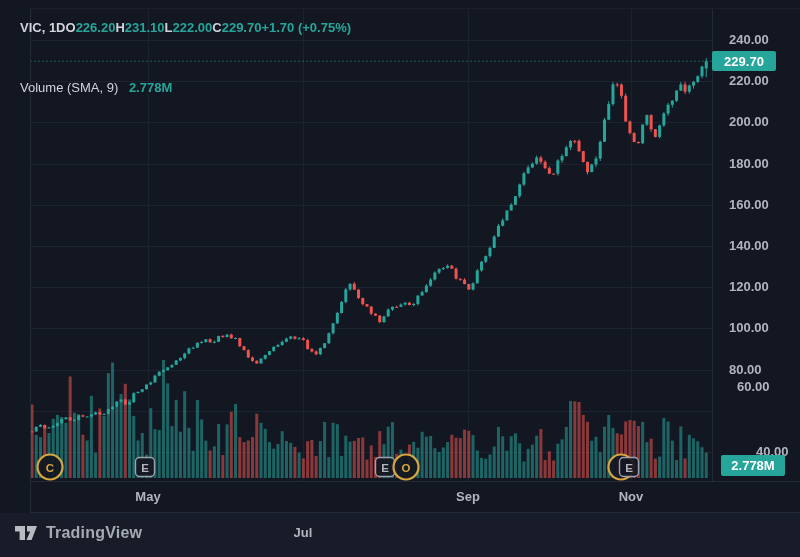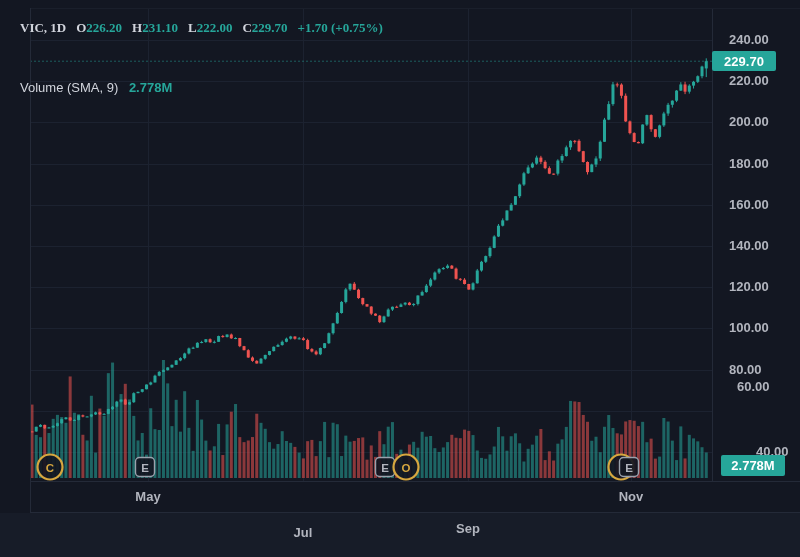--- a/index.html
+++ b/index.html
@@ -1,21 +1,21 @@
 <!DOCTYPE html>
 <html><head>
 <meta charset="utf-8">
 <style>
   html,body{margin:0;padding:0;background:#171c28;}
   body{font-family:"Liberation Sans","DejaVu Sans",sans-serif;-webkit-font-smoothing:antialiased;}
   .app{position:relative;width:800px;height:557px;background:#171c28;overflow:hidden;}
   .chart{position:absolute;left:0;top:0;width:800px;height:513px;background:#131722;}
   #chart-svg{position:absolute;left:0;top:0;}
-  .header{position:absolute;left:20px;top:20px;display:flex;gap:10px;align-items:baseline;
-          font-size:13px;font-weight:600;color:#d1d4dc;white-space:nowrap;z-index:5;font-family:Liberation Serif, serif;}
+  .header{position:absolute;left:20px;top:20px;display:flex;gap:0;align-items:baseline;
+          font-size:13px;font-weight:600;color:#d1d4dc;white-space:nowrap;z-index:5;}
   .header .k{color:#d1d4dc;}
   .header .v{color:#26a69a;}
   .header .chg{color:#26a69a;}
   .header2{position:absolute;left:20px;top:40px;font-size:13px;font-weight:500;color:#d1d4dc;z-index:5;white-space:nowrap;margin-top:40px;}
   .header2 .v{color:#26a69a;font-weight:600;margin-left:7px;}
   #price-axis .ptick{position:absolute;left:729px;width:70px;height:16px;line-height:16px;
           font-size:13px;font-weight:600;color:#b2b5be;}
   #time-axis .ttick{position:absolute;top:489px;width:60px;text-align:center;
           font-size:13px;font-weight:700;color:#b2b5be;}
   .tag{position:absolute;background:#26a69a;color:#ffffff;font-size:13px;font-weight:700;
@@ -585,21 +585,28 @@
         <div class="ptick" style="top: 238px;">140.00</div>
         <div class="ptick" style="top: 279.2px;">120.00</div>
         <div class="ptick" style="top: 320.4px;">100.00</div>
         <div class="ptick" style="top: 361.6px;">80.00</div>
         <div class="ptick" style="top: 379px; margin-left: 8px;">60.00</div>
         <div class="ptick" style="top: 444px; margin-left: 27px;">40.00</div>
       </div>
     <div id="time-axis">
         <div class="ttick" style="left: 118px;">May</div>
         <div class="ttick" style="left: 273px; margin-top: 36px;">Jul</div>
-        <div class="ttick" style="left: 438px; margin-top: 32px;">Sep</div>
+        <div class="ttick" style="left: 438px;">Sep</div>
         <div class="ttick" style="left: 601px;">Nov</div>
       </div>
 
     <div class="tag price-tag">229.70</div>
     <div class="tag vol-tag">2.778M</div>
   </div>
 
+  <div class="footer">
+    <svg width="24" height="17" viewBox="0 0 24 17">
+      <path d="M1 1 H11 V15 H5.6 V6.4 H1 Z" fill="#b8bbc2"></path>
+      <path d="M13 1 H23 L17.6 15 H12.4 L16.2 6.4 H13 Z" fill="#b8bbc2"></path>
+    </svg>
+    <span>TradingView</span>
+  </div>
 </div>
 
 </body></html>

